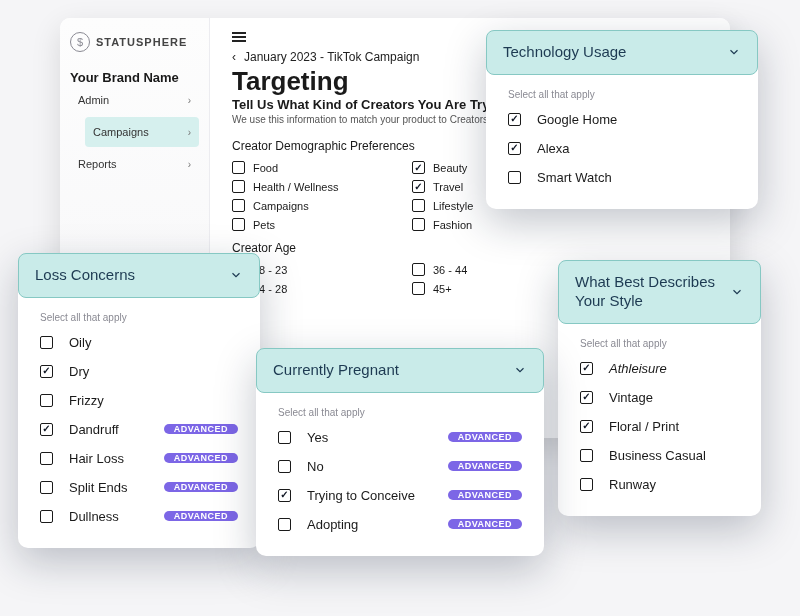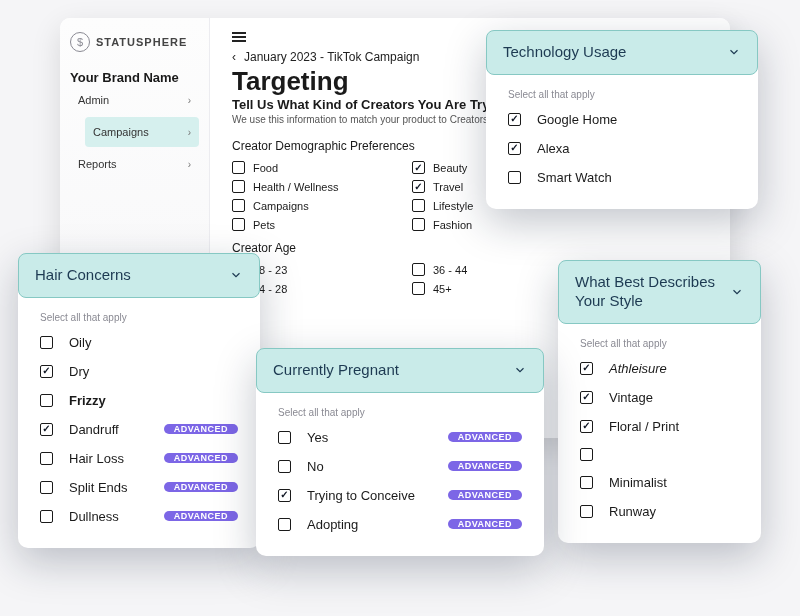--- a/index.html
+++ b/index.html
@@ -167,38 +167,38 @@
           <span class="chkbox"></span>
           <span>45+</span>
         </div>
       </div>
   </div>
 </div>
 
 <div class="card hair">
     <div class="card-inner">
       <div class="card-header">
-        <div class="card-title">Hair Concerns</div>
+        <div class="card-title">Loss Concerns</div>
         <span class="card-chevron"><svg viewBox="0 0 24 24">
             <polyline points="6 9 12 15 18 9"></polyline>
           </svg></span>
       </div>
       <div class="card-body">
         <div class="select-hint">Select all that apply</div>
         <div class="opt-row">
           <span class="chkbox"></span>
           <span style="flex: 1 1 0%;">Oily</span>
         </div>
         <div class="opt-row">
           <span class="chkbox checked"></span>
           <span style="flex: 1 1 0%;">Dry</span>
         </div>
         <div class="opt-row">
           <span class="chkbox"></span>
-          <span style="flex: 1 1 0%; font-weight: bold;">Frizzy</span>
+          <span style="flex: 1 1 0%;">Frizzy</span>
         </div>
         <div class="opt-row">
           <span class="chkbox checked"></span>
           <span style="flex: 1 1 0%;">Dandruff</span>
           <span class="badge">ADVANCED</span>
         </div>
         <div class="opt-row">
           <span class="chkbox"></span>
           <span style="flex: 1 1 0%;">Hair Loss</span>
           <span class="badge">ADVANCED</span>
@@ -258,24 +258,21 @@
         <div class="opt-row">
           <span class="chkbox checked"></span>
           <span style="flex: 1 1 0%;">Vintage</span>
         </div>
         <div class="opt-row">
           <span class="chkbox checked"></span>
           <span style="flex: 1 1 0%;">Floral / Print</span>
         </div>
         <div class="opt-row">
           <span class="chkbox"></span>
-        </div>
-        <div class="opt-row">
-          <span class="chkbox"></span>
-          <span style="flex: 1 1 0%;">Minimalist</span>
+          <span style="flex: 1 1 0%;">Business Casual</span>
         </div>
         <div class="opt-row">
           <span class="chkbox"></span>
           <span style="flex: 1 1 0%;">Runway</span>
         </div>
       </div>
     </div>
   </div>
 <div class="card preg">
     <div class="card-inner">

